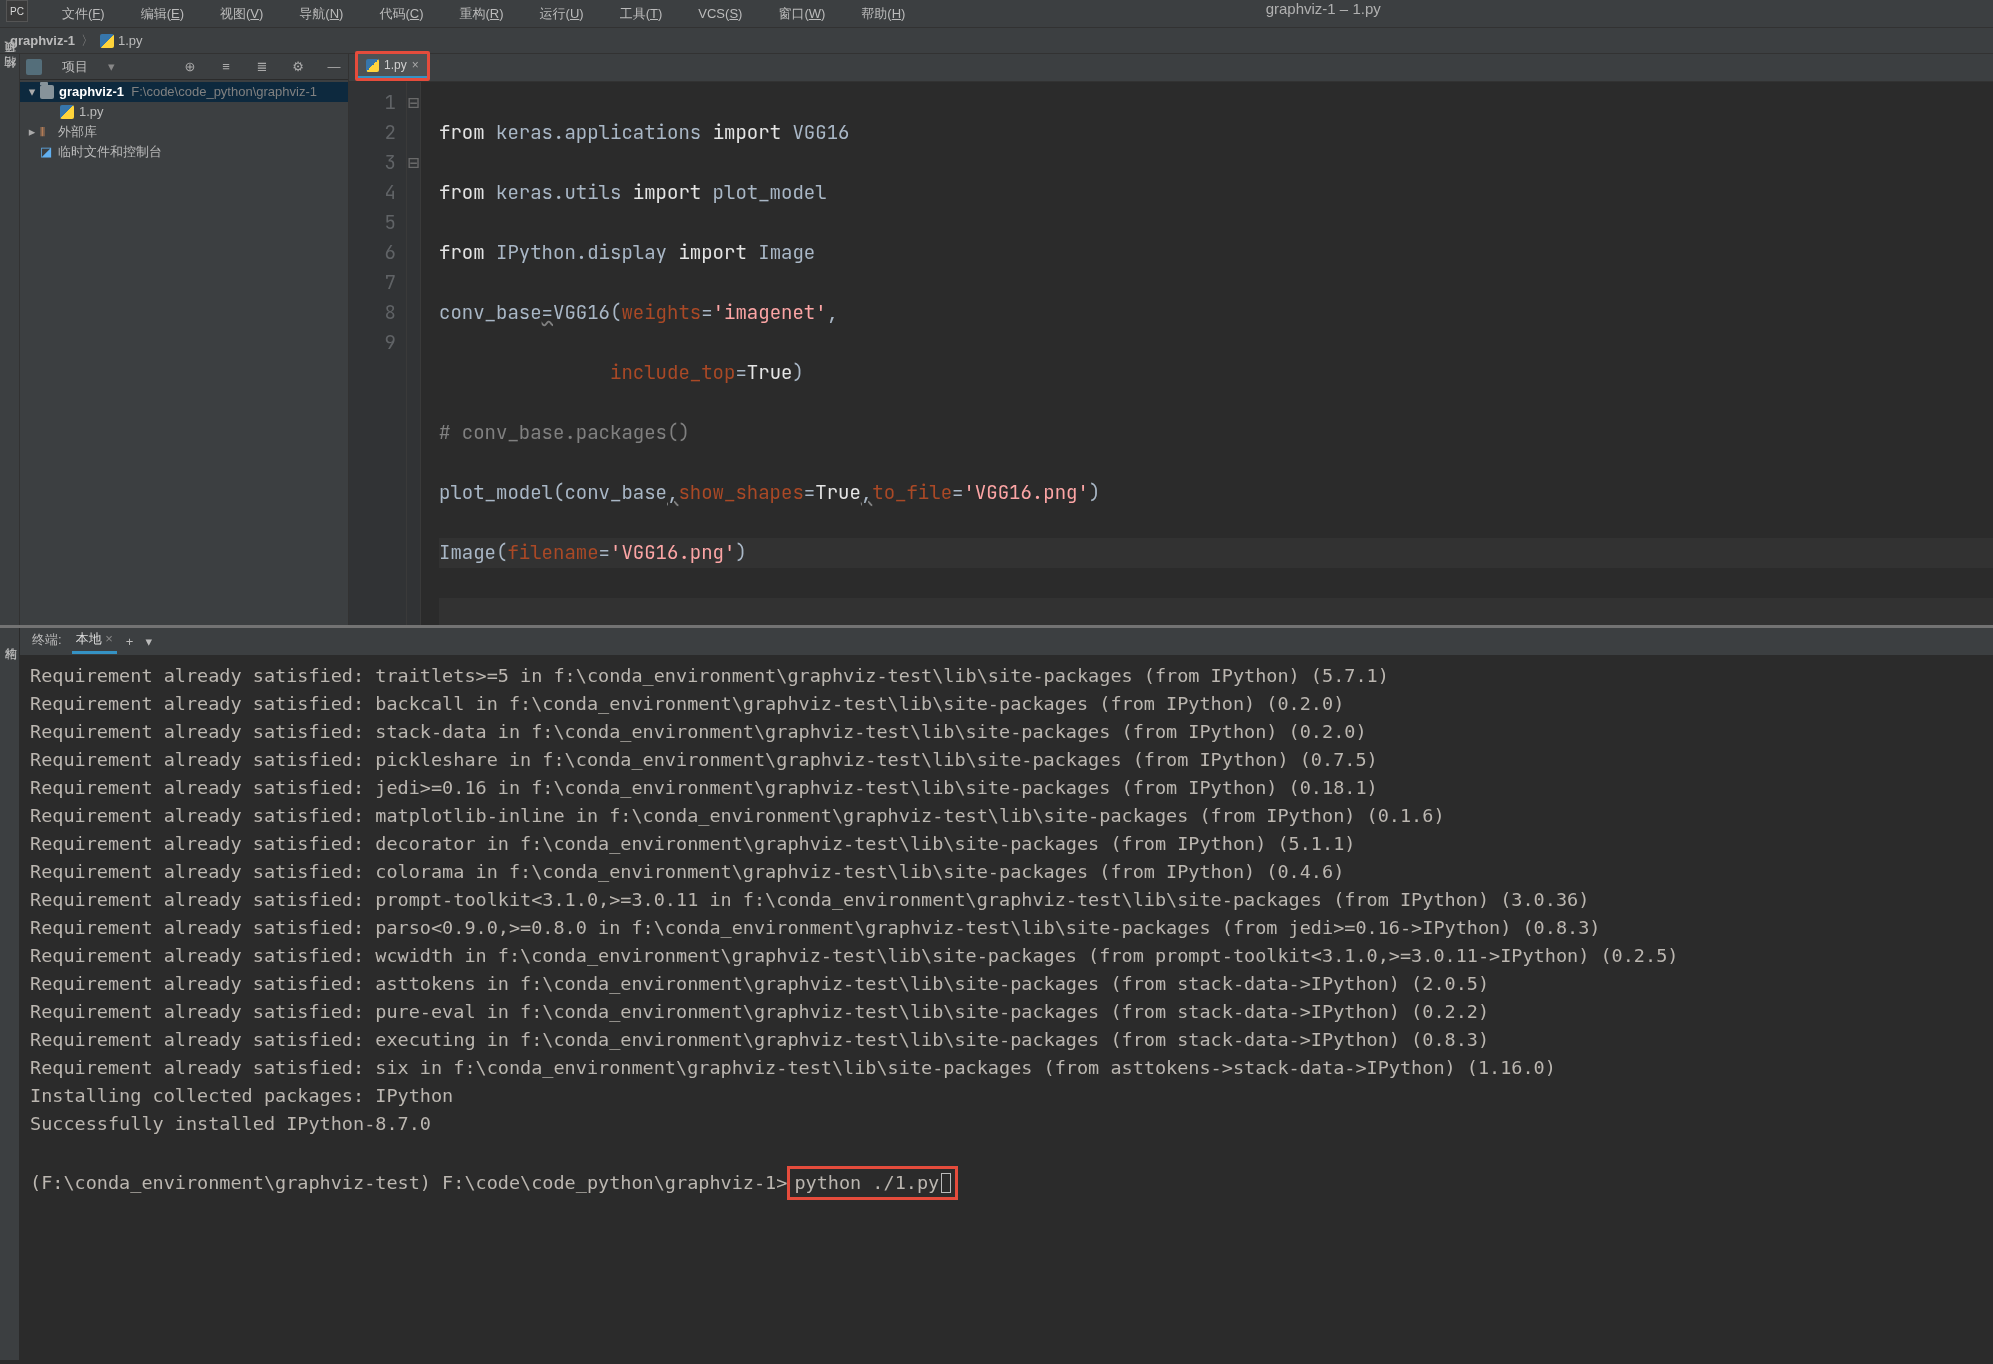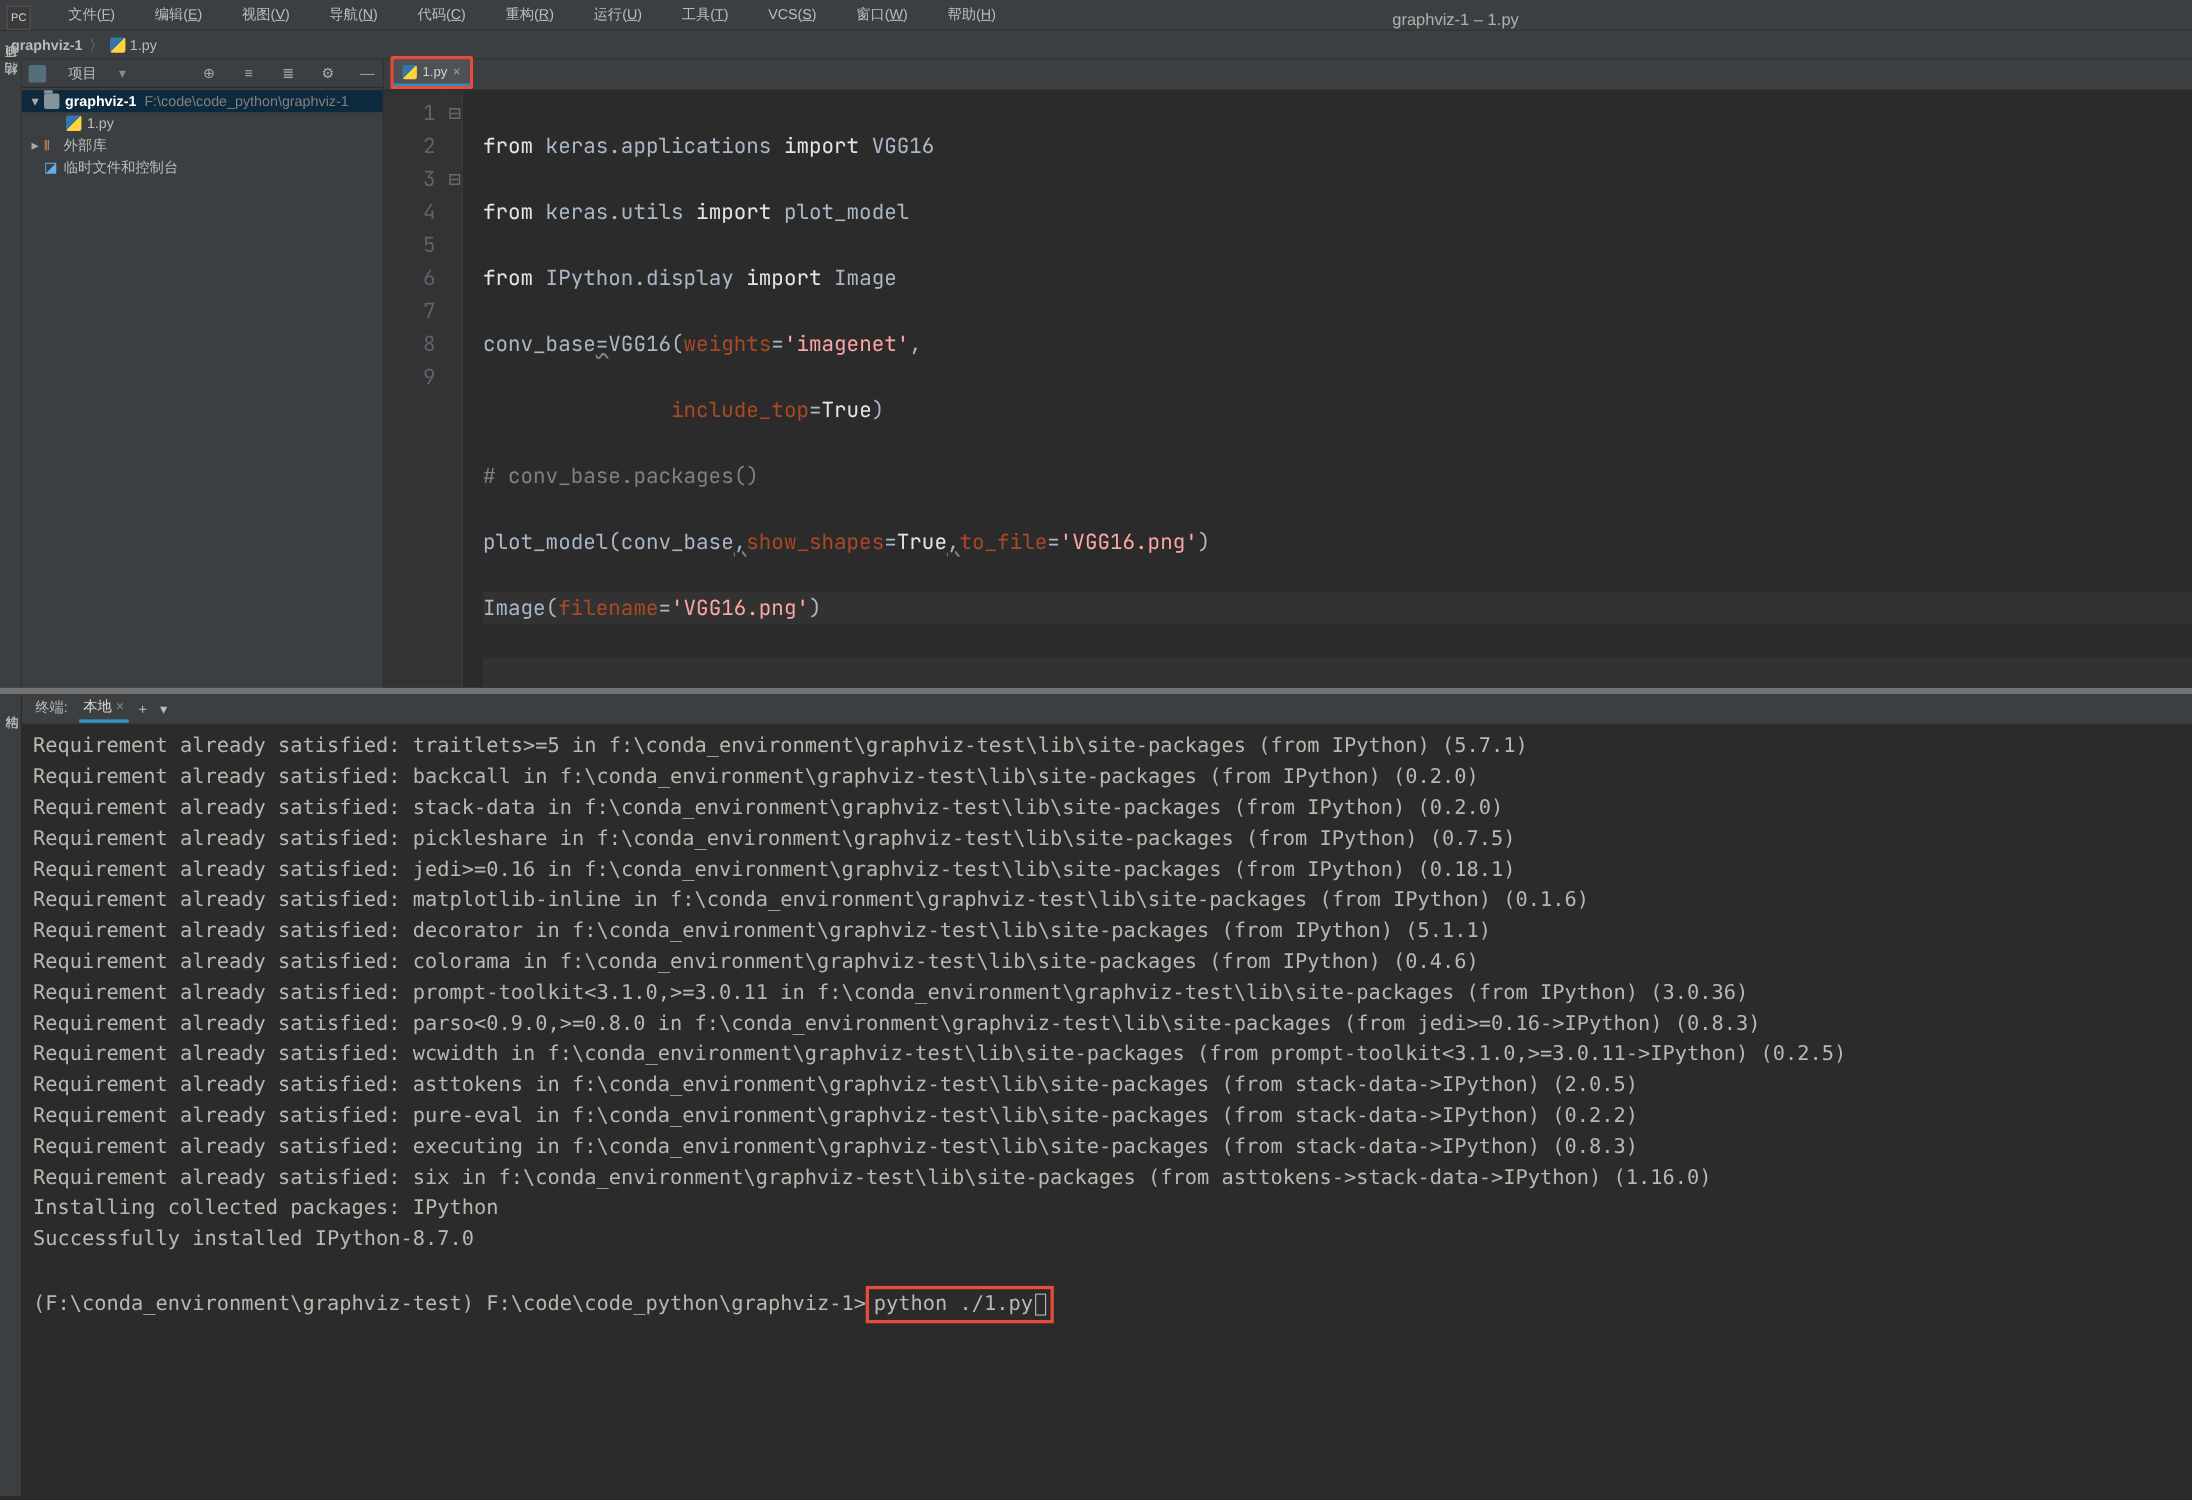--- a/index.html
+++ b/index.html
@@ -10,21 +10,21 @@
     font-family: "Microsoft YaHei", "Segoe UI", Arial, sans-serif;
     font-size: 13px;
     color: #bbb;
     overflow: hidden;
   }
   
   .menubar {
     height: 28px;
     background: #3c3f41;
     display: flex;
-    align-items: flex-end;
+    align-items: flex-start;
     border-bottom: 1px solid #323232;
   }
   .pc-logo {
     width: 22px; height: 22px;
     background: #3a3a3a;
     margin: 0 6px;
     display: flex; align-items: center; justify-content: center;
     color: #d8d8d8; font-size: 10px; border: 1px solid #555;
   }
   .menubar .menu-item {
@@ -194,21 +194,21 @@
   .code-lines .line.cur {
     background:#323232;
   }
   .kw{color:#e5e5e5;}
   .nparam{color:#aa4926;}
   .str{color:#fca5a5;}
   .cmt{color:#808080;}
   .warn{text-decoration: underline wavy #808080;}
   
   .terminal-wrap {
-    border-top: 6px solid #737373;
+    border-top: 3px solid #737373;
     background: #2b2b2b;
     display:flex;
     height: 735px;
   }
   .term-side-strip {
     width: 20px;
     background:#3c3f41;
     border-right:1px solid #2b2b2b;
   }
   .term-side-label {

